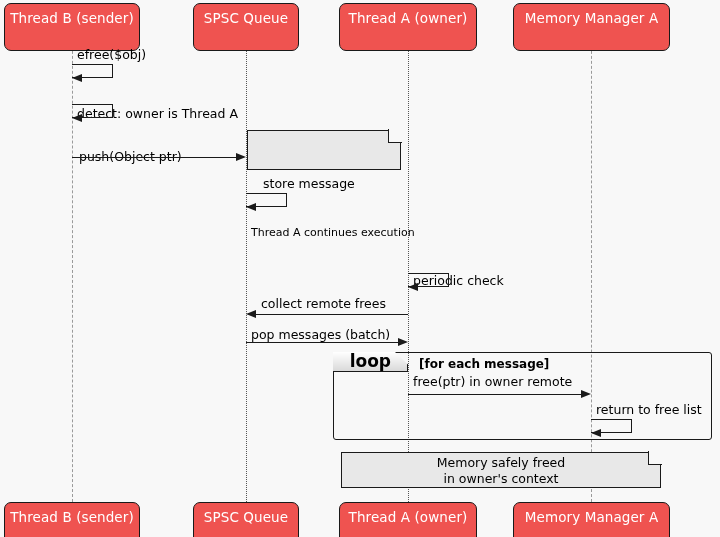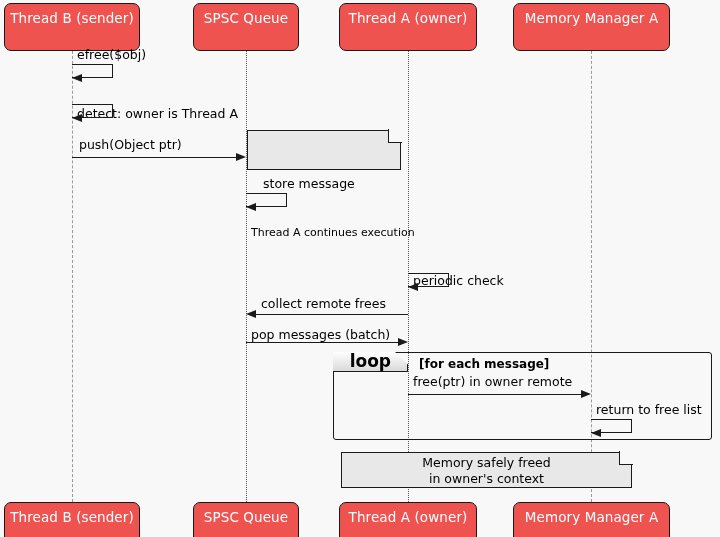--- a/index.html
+++ b/index.html
@@ -159,21 +159,21 @@
   <div class="participant" style="left:513px; top:3px; width:157px;">Memory Manager A</div>
 
   <div class="msg-label" style="left:77px; top:48px;">efree($obj)</div>
   <div class="selfmsg" style="left:72px; top:64px; width:41px; height:14px;"></div>
   <div class="arrowhead left" style="left:72px; top:73.5px;"></div>
 
   <div class="msg-label" style="left:77px; top:88px;margin-top:19px;">detect: owner is Thread A</div>
   <div class="selfmsg" style="left:72px; top:104px; width:41px; height:14px;"></div>
   <div class="arrowhead left" style="left:72px; top:113.5px;"></div>
 
-  <div class="msg-label" style="left:79px; top:138px;text-align:right;">push(Object ptr)</div>
+  <div class="msg-label" style="left:79px; top:150px;text-align:right;">push(Object ptr)</div>
   <div class="msg-line" style="left:72px; top:157px; width:166px;"></div>
   <div class="arrowhead right" style="left:236px; top:152.5px;"></div>
 
   <div class="note" style="left:247px; top:130px; width:154px; height:40px;">
     <div class="fold"></div>
   </div>
 
   <div class="msg-label" style="left:263px; top:177px;">store message</div>
   <div class="selfmsg" style="left:246px; top:193px; width:41px; height:14px;"></div>
   <div class="arrowhead left" style="left:246px; top:202.5px;"></div>
@@ -197,21 +197,21 @@
   <div class="fragment-cond" style="left:419px; top:357px;">[for each message]</div>
 
   <div class="msg-label" style="left:413px; top:375px;">free(ptr) in owner remote</div>
   <div class="msg-line" style="left:408px; top:394px; width:173px;"></div>
   <div class="arrowhead right" style="left:581px; top:389.5px;"></div>
 
   <div class="msg-label" style="left:596px; top:403px;">return to free list</div>
   <div class="selfmsg" style="left:591px; top:419px; width:41px; height:14px;"></div>
   <div class="arrowhead left" style="left:591px; top:428.5px;"></div>
 
-  <div class="note center" style="left:341px; top:452px; width:291px; height:36px; padding-top:2px;">
+  <div class="note center" style="left:341px; top:452px; width:320px; height:36px; padding-top:2px;">
     <div class="fold"></div>
     <div class="note-text">Memory safely freed
 in owner's context</div>
   </div>
 
   <div class="participant" style="left:4px; top:502px; width:136px;">Thread B (sender)</div>
   <div class="participant" style="left:193px; top:502px; width:106px;">SPSC Queue</div>
   <div class="participant" style="left:339px; top:502px; width:138px;">Thread A (owner)</div>
   <div class="participant" style="left:513px; top:502px; width:157px;">Memory Manager A</div>
 

